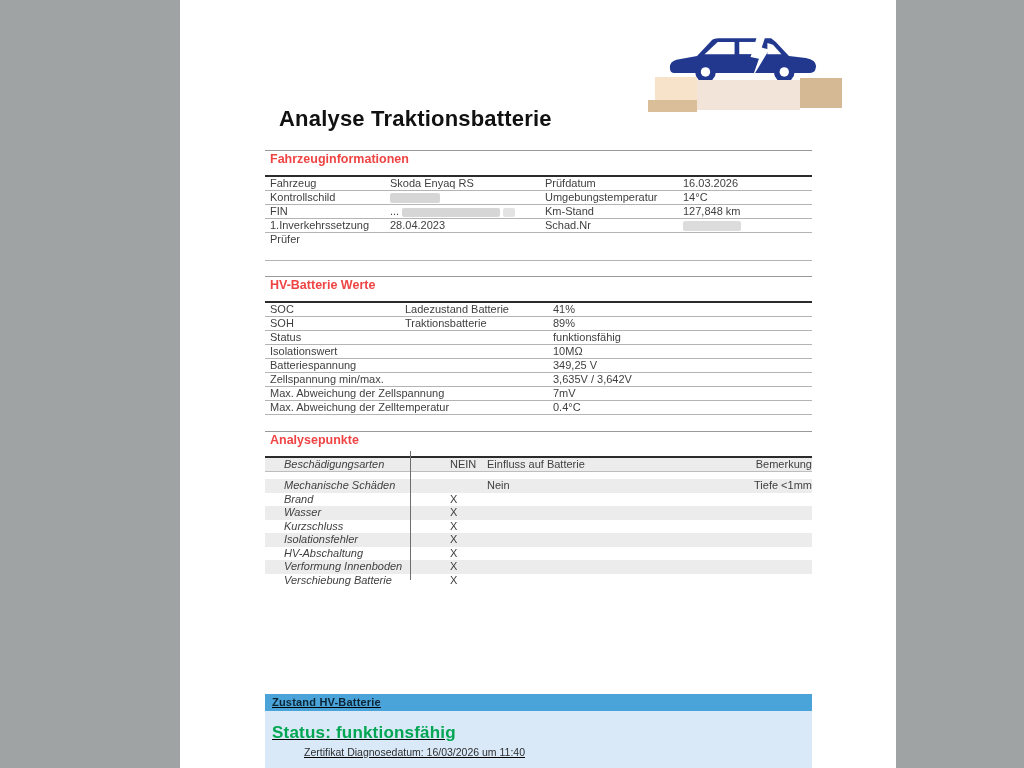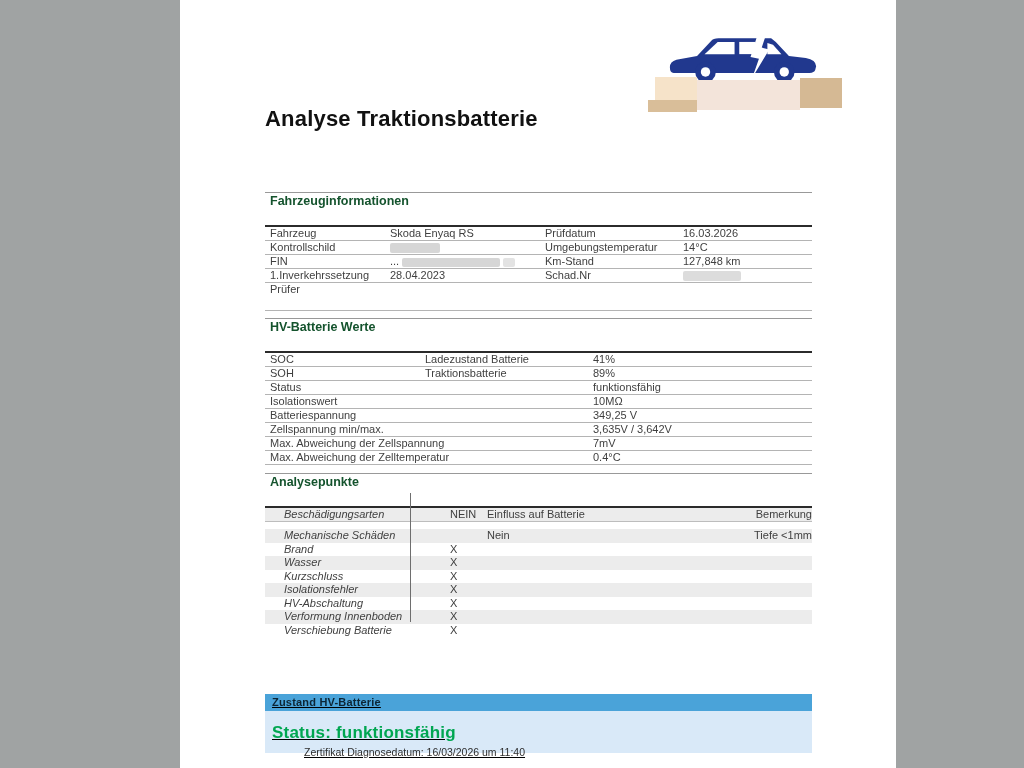--- a/index.html
+++ b/index.html
@@ -1,46 +1,46 @@
 <!DOCTYPE html>
 <html><head>
 <meta charset="utf-8">
 <style>
   * { margin:0; padding:0; box-sizing:border-box; }
   html,body { width:1024px; height:768px; overflow:hidden; }
   body { background:#a0a3a3; font-family:"Liberation Sans", sans-serif; position:relative; }
   .page { position:absolute; left:180px; top:0; width:716px; height:768px; background:#ffffff; overflow:hidden; }
 
-  .doc-title { position:absolute; left:85px; top:106px; font-size:22px; font-weight:bold; color:#111; letter-spacing:0.2px; }
+  .doc-title { position:absolute; left:99px; top:106px; font-size:22px; font-weight:bold; color:#111; letter-spacing:0.2px; }
 
   
   .logo { position:absolute; left:468px; top:24px; width:196px; height:90px; }
   .logo svg { position:absolute; left:20px; top:4px; width:150px; height:56px; }
   .beige { position:absolute; }
   .b1 { left:7px;  top:53px; width:42px;  height:23px; background:#f6e3c9; }
   .b2 { left:49px; top:56px; width:103px; height:30px; background:#f3e4da; }
   .b3 { left:152px;top:54px; width:42px;  height:30px; background:#d5b994; }
   .b4 { left:0px;  top:76px; width:49px;  height:12px; background:#d9be99; }
 
   .sec { position:absolute; left:85px; width:547px; }
-  .theading { font-size:12.5px; font-weight:bold; color:#14532d; border-top:1px solid #999;
-              border-bottom:2px solid #2b2b2b; padding:1px 0 2px 5px; height:35px;margin-top:42px; }
+  .theading { font-size:12.5px; font-weight:bold; color:#ef4444; border-top:1px solid #999;
+              border-bottom:2px solid #2b2b2b; padding:1px 0 2px 5px; height:27px; }
 
   
   .vrow { display:grid; grid-template-columns:120px 155px 138px 1fr; border-bottom:1px solid #b4b4b4;
           font-size:11px; color:#3f3f3f; line-height:13px; height:14px; }
   .vrow > span { padding-left:5px; white-space:nowrap; overflow:hidden; }
   .vrow.tall { height:28px; }
   .vrow.tall .span-val { grid-column:2 / 5; white-space:normal; max-width:340px; line-height:13.5px; }
 
   .redact { display:inline-block; background:#d6d6d6; border-radius:2px; filter:blur(0.7px); vertical-align:middle; }
 
   
   .hrow { display:grid; grid-template-columns:135px 148px 1fr; border-bottom:1px solid #b4b4b4;
-          font-size:11px; color:#3f3f3f; line-height:13px; height:14px;gap:20px; }
+          font-size:11px; color:#3f3f3f; line-height:13px; height:14px; }
   .hrow > span { padding-left:5px; white-space:nowrap; }
 
   
   .xtable { position:relative; }
   .arow { display:grid; grid-template-columns:145px 35px 37px 151px 1fr; font-size:11px;
           color:#3f3f3f; line-height:13.5px; height:13.5px; }
   .arow.h14 { height:14px; }
   .arow > span { white-space:nowrap; overflow:hidden; }
   .arow .c1 { padding-left:19px; font-style:italic; }
   .arow .c2 { padding-left:10px;margin-top:22px; }
@@ -50,21 +50,21 @@
   .shade { background:#ececec; }
   .hdr { border-bottom:1px solid #bdbdbd; }
   .hdr .c2, .hdr .c3, .hdr .c4, .hdr .c5 { font-style:normal; }
   .gap { height:7px; }
   .vline { position:absolute; left:145px; width:1px; background:#6e6e6e; }
 
   
   .statusbox { position:absolute; left:85px; top:694px; width:547px;text-decoration:underline; }
   .sbar { height:17px; background:#4aa3d9; color:#0c2535; font-size:11px; font-weight:bold;
           padding:2px 0 0 7px; letter-spacing:0.2px; }
-  .spanel { height:42px; background:#d9e9f8; padding:12px 0 10px 7px; }
+  .spanel { height:57px; background:#d9e9f8; padding:12px 0 10px 7px; }
   .sgreen { font-size:17px; font-weight:bold; color:#00a651; letter-spacing:0.2px; }
   .scert { font-size:10.5px; color:#2e2e2e; margin-top:3px;margin-left:32px; }
 </style>
 </head>
 <body>
 
 <div class="page">
 
   <div class="doc-title">Analyse Traktionsbatterie</div>
 

